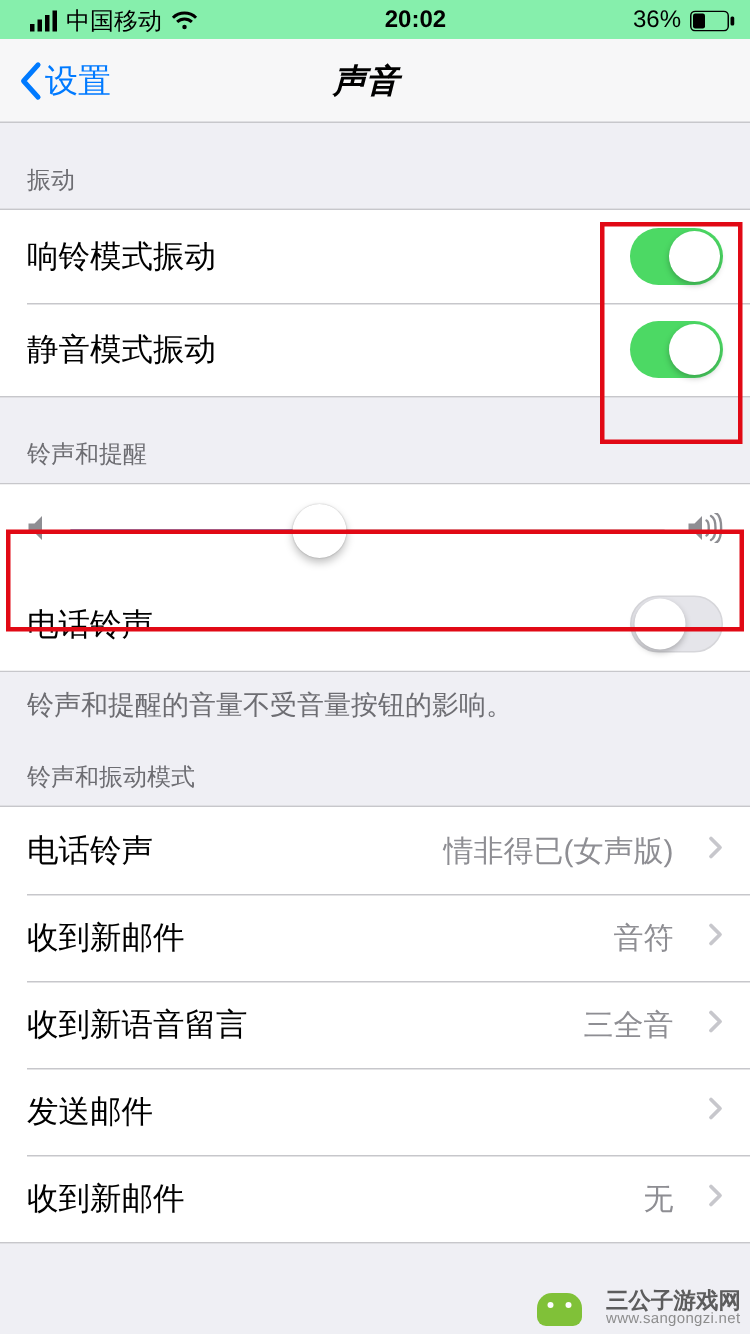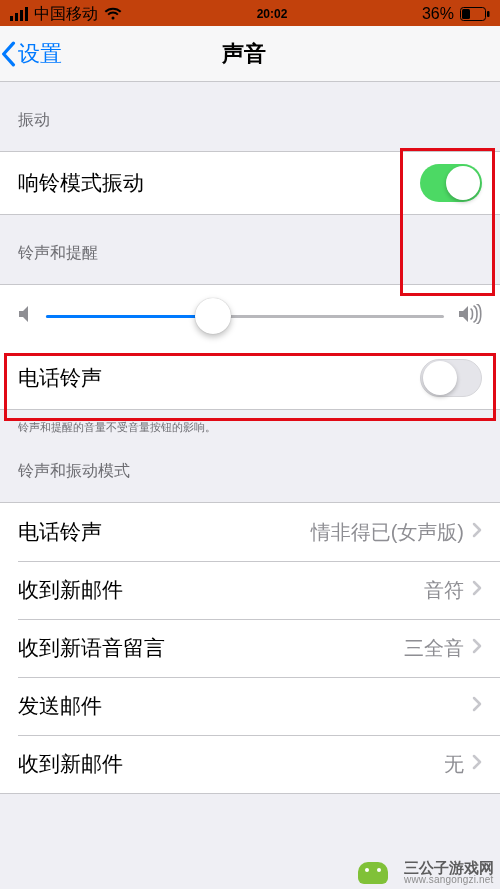--- a/index.html
+++ b/index.html
@@ -10,65 +10,66 @@
     color: #000;
     position: relative;
     overflow: hidden;
   }
   
   .status-bar {
     height: 26px;
     display: flex;
     align-items: center;
     justify-content: space-between;
-    padding: 2px 10px 0 10px;
+    padding: 2px 10px 0 20px;
     font-size: 16px;
     font-weight: 500;
-    background: #c2410c;
+    background: #86efac;
   }
   .status-left, .status-right { display: flex; align-items: center; gap: 6px; }
   .signal-bars { display: flex; align-items: flex-end; gap: 2px; }
   .signal-bars span { width: 3px; background: #000; display: block; }
   .b1{height:5px;} .b2{height:8px;} .b3{height:11px;} .b4{height:14px;}
   .wifi-icon svg, .battery-icon svg { display: block; }
-  .status-time { font-weight: 600; font-size: 12px; }
+  .status-time { font-weight: 600; font-size: 16px; }
   
   .nav-bar {
     height: 56px;
     background: #f7f7f8;
     border-bottom: 1px solid #c7c7cb;
     position: relative;
     display: flex;
     align-items: center;
   }
   .back-btn {
     display: flex;
     align-items: center;
     color: #007aff;
     font-size: 22px;
-    padding-left: 0;
+    padding-left: 12px;
     gap: 2px;
   }
   .back-chevron svg { display: block; }
   .nav-title {
     position: absolute;
     left: 0; right: 12px;
     text-align: center;
     font-size: 22px;
     font-weight: 600;
     pointer-events: none;
+    font-style: italic;
   }
   
   .section-header {
     font-size: 16px;
     color: #6d6d72;
-    padding: 28px 18px 20px 18px;
+    padding: 28px 18px 8px 18px;
   }
   .section-footer {
-    font-size: 11px;
+    font-size: 18px;
     color: #6d6d72;
     padding: 10px 8px 8px 18px;
   }
   .group {
     background: #fff;
     border-top: 1px solid #c7c7cb;
     border-bottom: 1px solid #c7c7cb;
   }
   .row {
     display: flex;
@@ -80,21 +81,21 @@
     background: #fff;
   }
   .row + .row::before {
     content: "";
     position: absolute;
     top: 0; left: 18px; right: 0;
     height: 1px;
     background: #c7c7cb;
   }
   .row-label { font-size: 21px; color: #000; }
-  .row-tail { display: flex; align-items: center; gap: 8px; }
+  .row-tail { display: flex; align-items: center; gap: 23px; }
   .row-value { font-size: 20px; color: #8e8e93; }
   .chevron { color: #c7c7cc; }
   
   .toggle {
     width: 62px; height: 38px;
     border-radius: 19px;
     position: relative;
   }
   .toggle.on { background: #4cd964; }
   .toggle.off { background: #e5e5ea; border: 1px solid #d6d6da; }
@@ -211,20 +212,26 @@
     </span>
     <span>设置</span>
   </div>
   <div class="nav-title">声音</div>
 </div>
 
 <div class="section-header">振动</div>
 <div class="group">
   <div class="row">
     <span class="row-label">响铃模式振动</span>
+    <span class="toggle on">
+        <span class="knob"></span>
+      </span>
+  </div>
+  <div class="row">
+    <span class="row-label">静音模式振动</span>
     <span class="toggle on">
         <span class="knob"></span>
       </span>
   </div>
 </div>
 
 <div class="section-header">铃声和提醒</div>
 <div class="group">
   <div class="slider-row">
     <span class="vol-icon">

